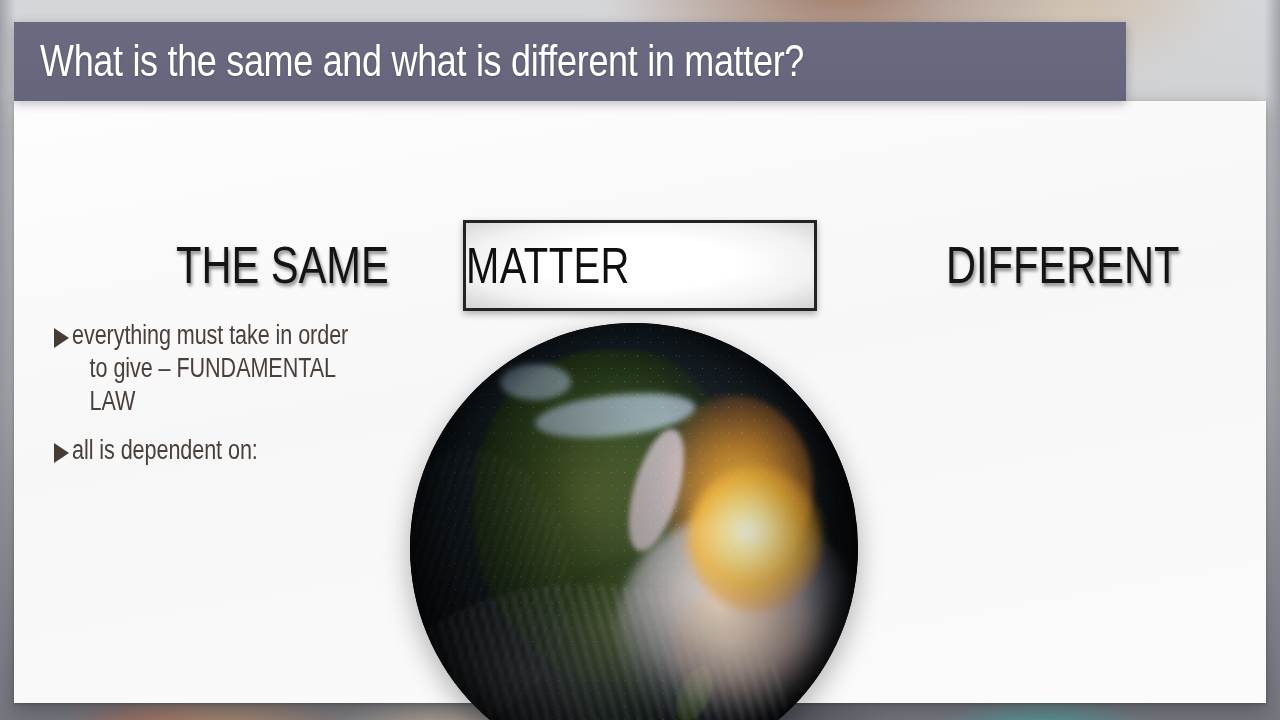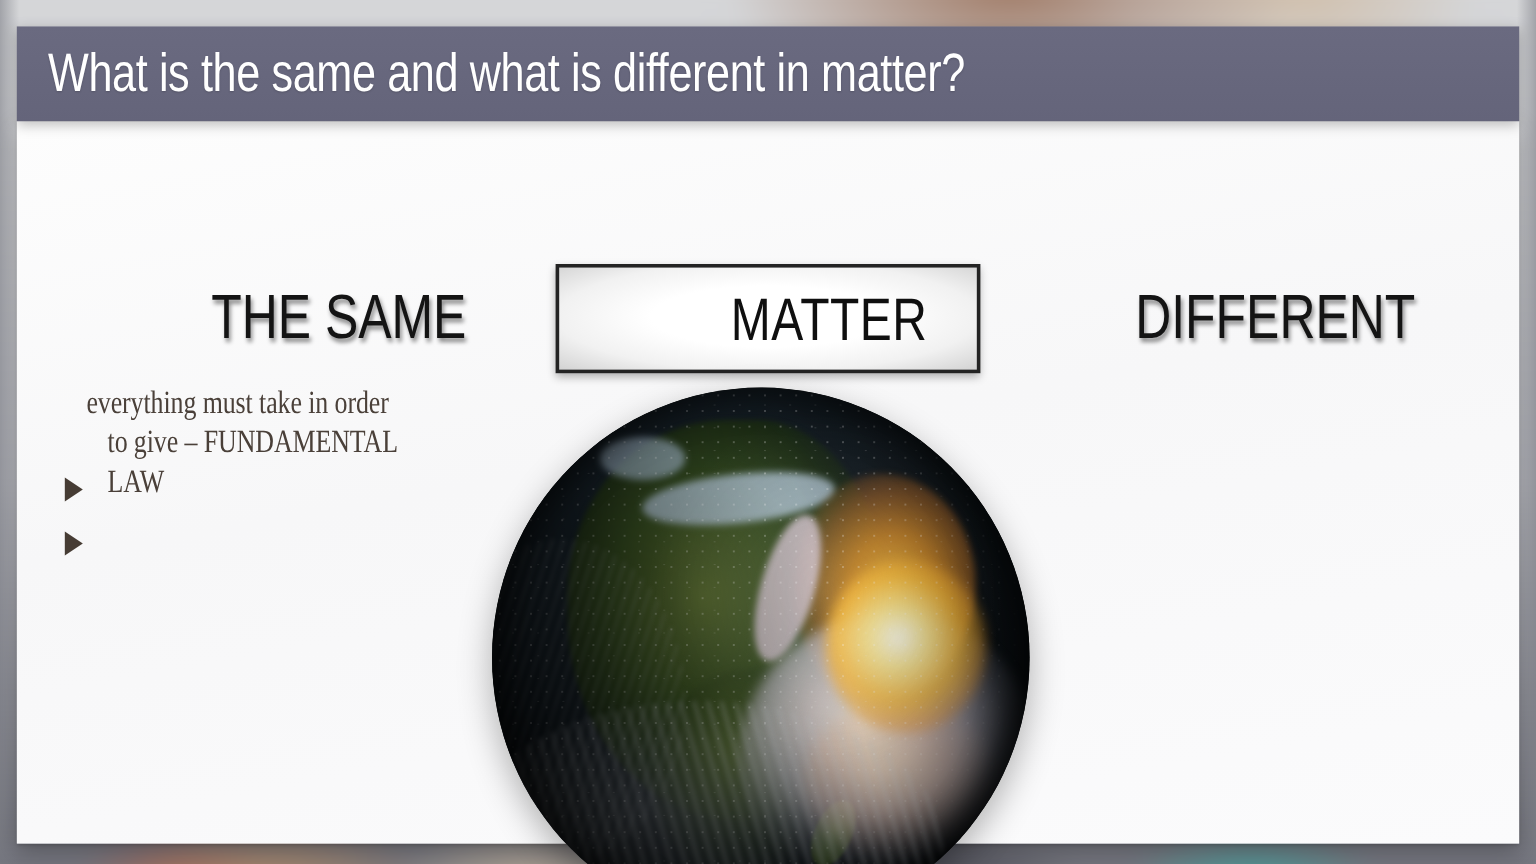--- a/index.html
+++ b/index.html
@@ -37,21 +37,21 @@
   #slide-panel{
     position:absolute;
     left:14px; top:101px; width:1252px; height:602px;
     background:linear-gradient(170deg,#fdfdfd 0%, #f7f7f8 45%, #fbfbfc 100%);
     box-shadow:0 6px 18px rgba(0,0,0,.28), 0 1px 3px rgba(0,0,0,.2);
   }
 
   
   #title-bar{
     position:absolute;
-    left:14px; top:22px; width:1252px; height:79px;
+    left:14px; top:22px; width:1112px; height:79px;
     background:linear-gradient(180deg,#6a6a80 0%, #64647a 100%);
     box-shadow:0 3px 10px rgba(0,0,0,.25);
   }
   #title-text{
     position:absolute; left:26px; top:50%;
     transform:translateY(-52%);
     color:#ffffff;
     font-size:45px;
     font-weight:400;
     letter-spacing:-.4px;
@@ -76,39 +76,38 @@
   #head-different{ left:932px; top:134px;text-decoration:underline; }
 
   
   #matter-box{
     position:absolute;
     left:449px; top:119px; width:354px; height:91px;
     border:3px solid #232323;
     background:
       radial-gradient(ellipse 70% 75% at 50% 48%, #ffffff 40%, #f1f1f1 72%, #d2d2d2 100%);
     box-shadow:0 3px 7px rgba(0,0,0,.3);
-    display:flex; align-items:center; justify-content:flex-end;
+    display:flex; align-items:center; justify-content:flex-start;
   }
   #matter-text{
     color:#0f0f0f;
     font-size:50px;
     font-weight:400;
     white-space:nowrap;
     letter-spacing:.5px;
   }
 
   
   #bullets{
     position:absolute; left:40px; top:218px; width:400px;
   }
   .bullet-row{
     display:flex;
-    align-items:flex-end;
+    align-items:flex-start;
     margin-bottom:16px;
-    font-family:Liberation Serif, serif;
   }
   .bullet-mark{
     width:0;height:0;
     border-left:15px solid #463c34;
     border-top:10px solid transparent;
     border-bottom:10px solid transparent;
     margin-top:9px;
     margin-right:3px;
     flex:0 0 auto;
   }
@@ -282,20 +281,23 @@
     <div class="bullet-row">
       <span class="bullet-mark"></span>
       <span class="bullet-text">
         <span class="ln condensed">everything must take in order</span>
         <span class="ln ln2 condensed">to give – FUNDAMENTAL LAW</span>
       </span>
     </div>
 
     <div class="bullet-row">
       <span class="bullet-mark"></span>
+      <span class="bullet-text">
+        <span class="ln condensed">all is dependent on:</span>
+      </span>
     </div>
 
   </div>
 
   <div id="globe-wrap">
     <div id="globe">
       <div class="g-ocean"></div>
       <div class="g-land-a"></div>
       <div class="g-land-b"></div>
       <div class="g-sea3"></div>

